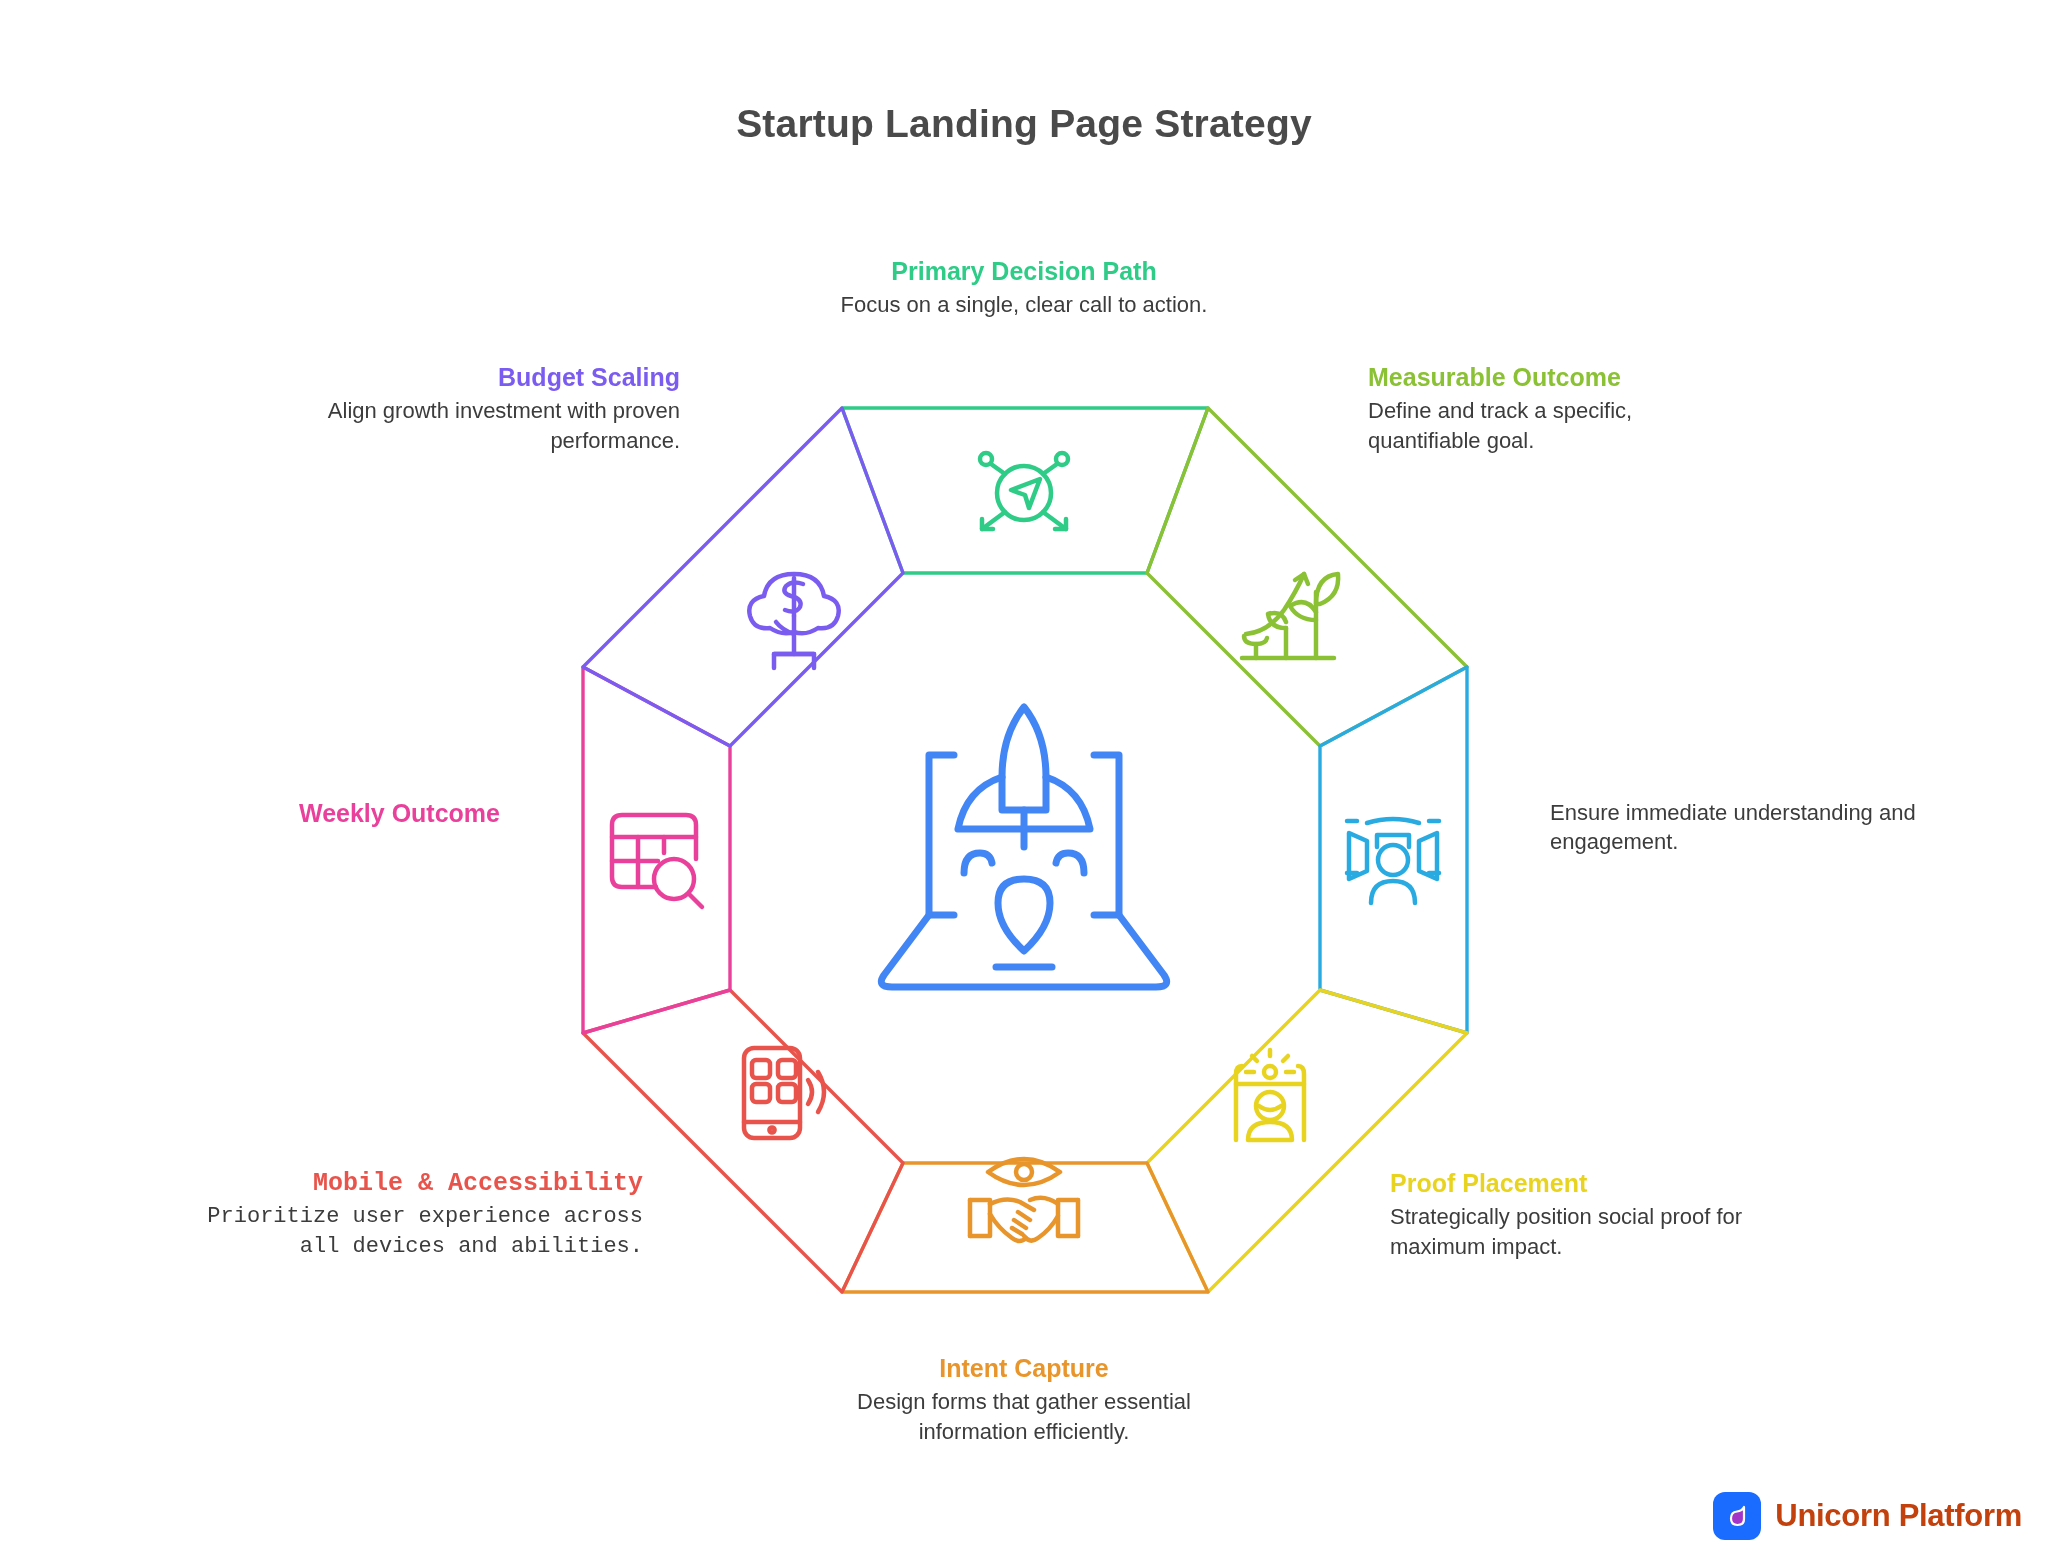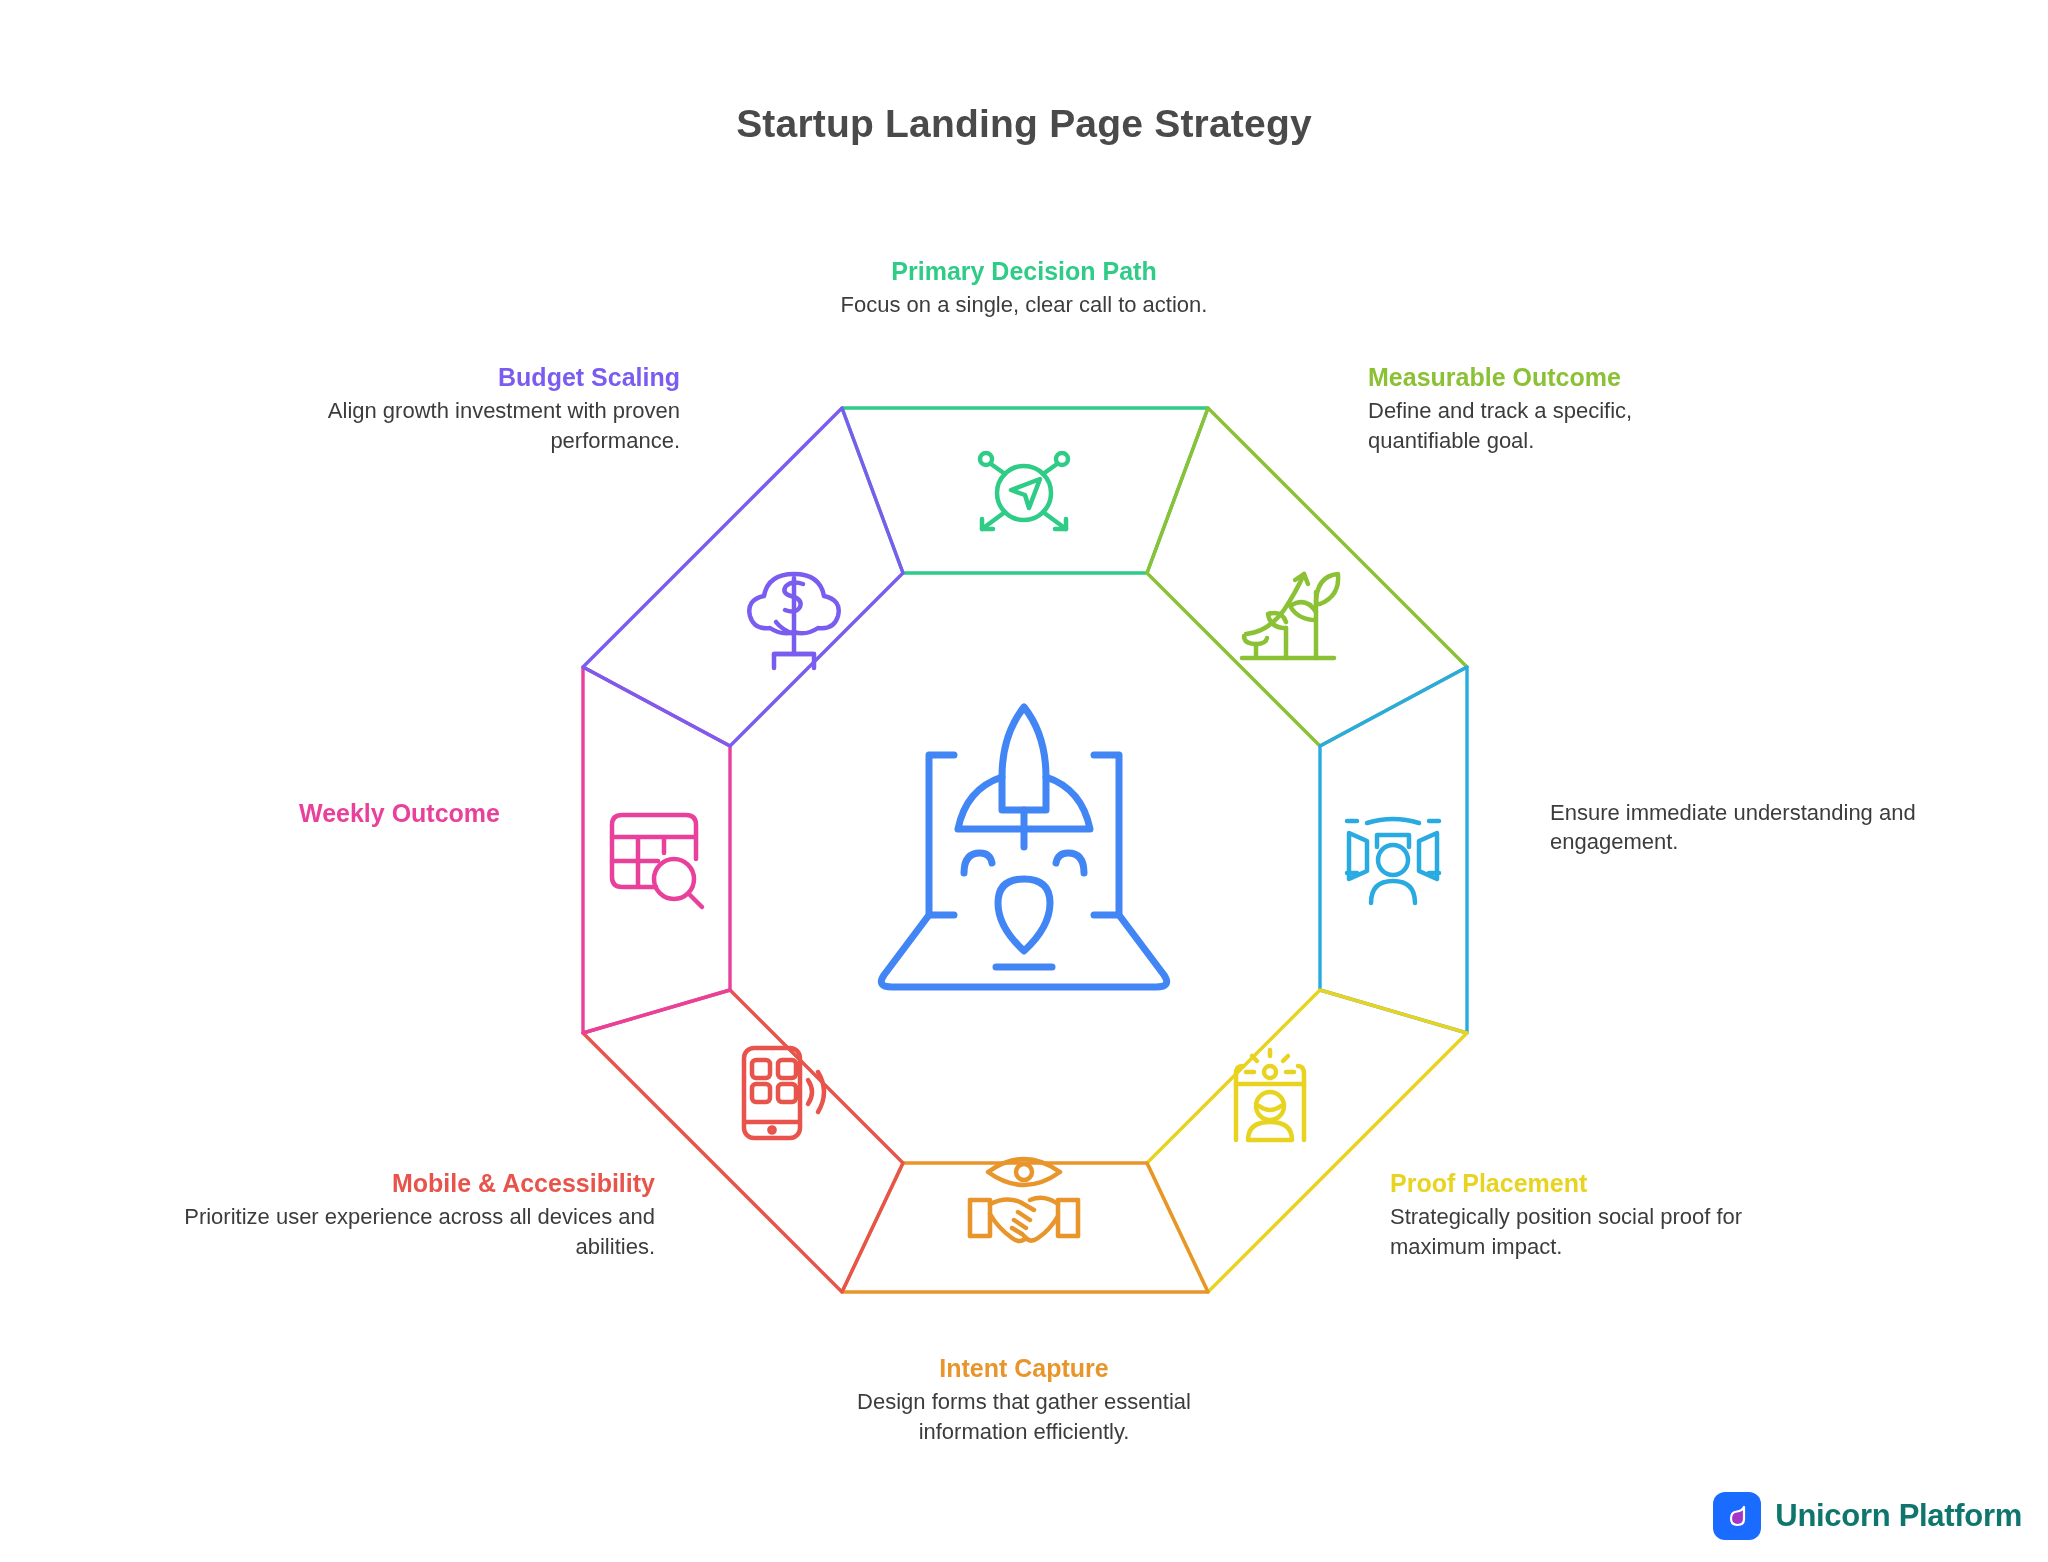--- a/index.html
+++ b/index.html
@@ -50,21 +50,21 @@
   .ta-left   { text-align: left; }
   .ta-right  { text-align: right; }
   .ta-center { text-align: center; }
 
   
   #lb-top          { left: 674px;  top: 256px;  width: 700px; }
   #lb-topleft      { left: 200px;  top: 362px;  width: 480px; }
   #lb-topright     { left: 1368px; top: 362px;  width: 480px; }
   #lb-right        { left: 1550px; top: 798px;  width: 440px; }
   #lb-left         { left: 60px;   top: 798px;  width: 440px; }
-  #lb-bottomleft   { left: 180px;  top: 1168px; width: 475px; }
+  #lb-bottomleft   { left: 168px;  top: 1168px; width: 475px; font-family: Liberation Mono, monospace; }
   #lb-bottomright  { left: 1390px; top: 1168px; width: 470px; }
   #lb-bottom       { left: 674px;  top: 1353px; width: 700px; }
 
   #brand {
     position: absolute;
     right: 26px;
     bottom: 22px;
     display: flex;
     align-items: center;
     gap: 14px;
@@ -74,21 +74,21 @@
     height: 48px;
     border-radius: 12px;
     background: #1a6bff;
     display: flex;
     align-items: center;
     justify-content: center;
   }
   #brand-name {
     font-size: 31px;
     font-weight: bold;
-    color: #0f766e;
+    color: #c2410c;
     letter-spacing: -0.3px;
   }
 </style>
 </head>
 <body>
 
 <div id="page-title">Startup Landing Page Strategy</div>
 
 <svg id="diagram" viewBox="0 0 2048 1562">
 

